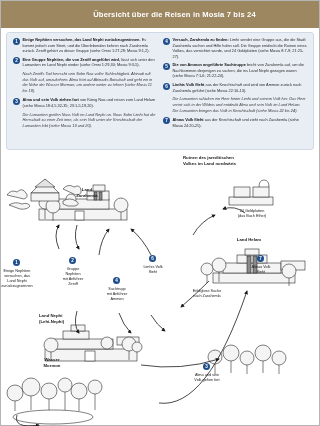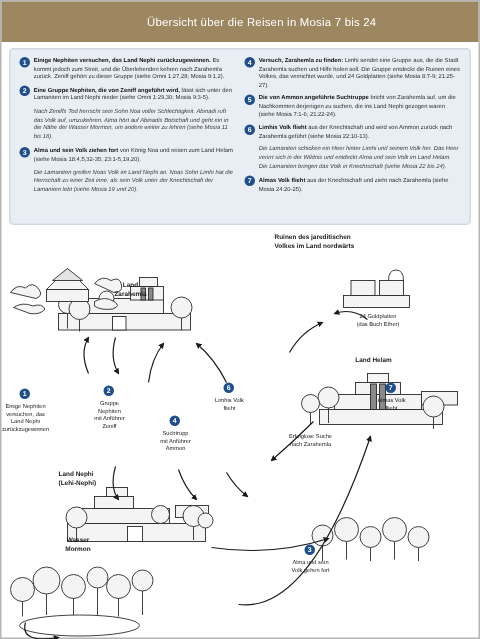--- a/index.html
+++ b/index.html
@@ -12,21 +12,21 @@
     position:relative;width:320px;height:426px;
     background:#ffffff;box-sizing:border-box;
     border:1px solid #b5b5b5;
   }
   
   .titlebar{
     background:#9c8760;height:27px;
     display:flex;align-items:center;justify-content:center;
   }
   .titlebar .t{
-    color:#ffffff;font-weight:normal;font-size:7.6px;
+    color:#ffffff;font-weight:bold;font-size:7.6px;
     letter-spacing:.15px;
     padding-left:29px;
   }
   
   .legend{
     margin:4px 5px 0 5px;
     background:#e9eef4;border:1px solid #cfd9e4;
     border-radius:3px;
     display:flex;padding:4px 3px 4px 3px;
     box-sizing:border-box;

